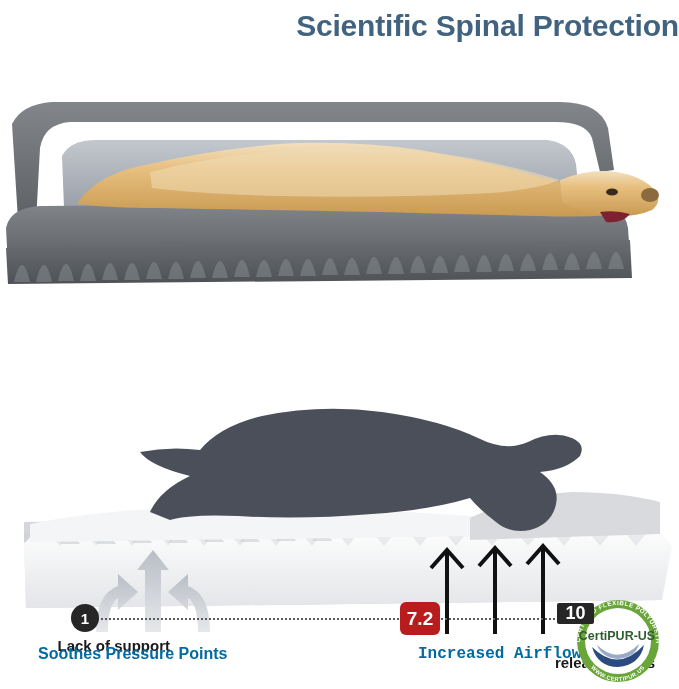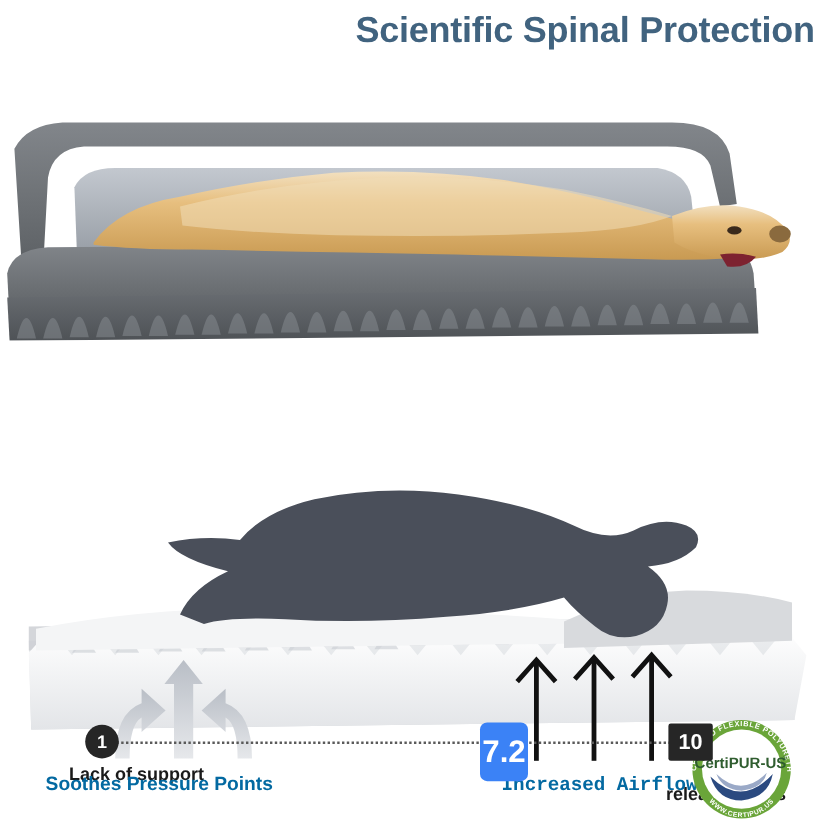--- a/index.html
+++ b/index.html
@@ -77,27 +77,27 @@
     color: #ffffff;
     font-weight: bold;
   }
   .badge-circle {
     width: 28px; height: 28px;
     border-radius: 50%;
     background: #262626;
     font-size: 15px;
   }
   .badge-blue {
-    width: 40px; height: 49px;
+    width: 40px; height: 33px;
     border-radius: 6px;
-    background: #3b82f6;
-    font-size: 26px;
+    background: #b91c1c;
+    font-size: 19px;
   }
   .badge-dark {
-    width: 37px; height: 31px;
+    width: 37px; height: 21px;
     border-radius: 2px;
     background: #262626;
     font-size: 18px;
   }
 
   
   .diagram {
     position: relative;
     width: 679px;
     height: 295px;

